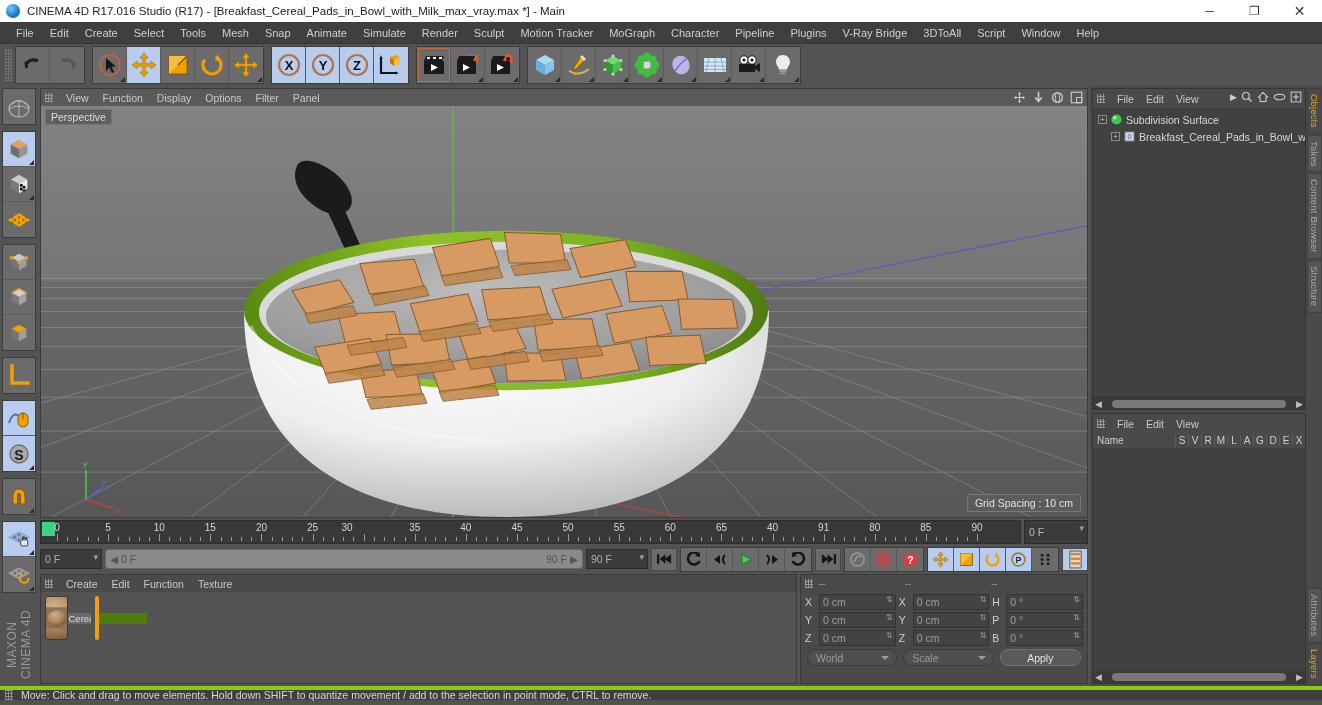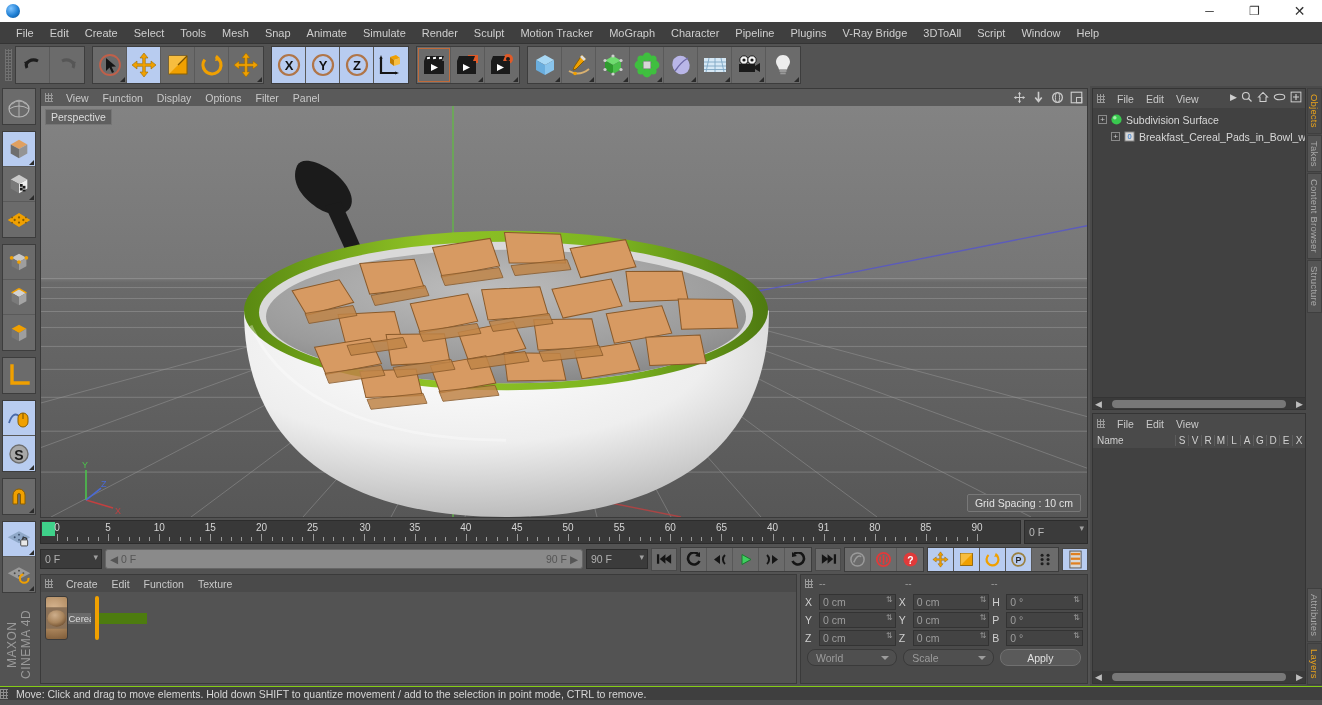--- a/index.html
+++ b/index.html
@@ -125,29 +125,30 @@
   #attrscroll{height:12px;background:#3a3a3a;display:flex;align-items:center;padding:0 2px;}
   #attrscroll .bar{flex:1;height:8px;background:#787878;border-radius:4px;margin:0 10px;}
   #attrscroll .ar{color:#bdbdbd;font-size:9px;}
 
   #vtabs{width:16px;background:#4a4a4a;display:flex;flex-direction:column;align-items:center;padding-top:2px;flex:none;}
   .vtab{writing-mode:vertical-rl;font-size:9.5px;color:#a8a8a8;background:#555;padding:5px 1px;margin-bottom:1px;border:1px solid #3f3f3f;letter-spacing:.2px;}
   .vtab.act{color:#e9a31c;background:#4a4a4a;}
   .vspacer{flex:1;}
 
   
-  #statusbar{height:14px;background:#3f3f3f;display:flex;align-items:center;border-top:1px solid #84cc16;}
+  #statusbar{height:14px;background:#3f3f3f;display:flex;align-items:center;padding-left:5px;border-top:4px solid #84cc16;}
   #statusbar .grip{width:8px;height:10px;background:repeating-linear-gradient(0deg,#8e8e8e 0 1px,transparent 1px 3px),repeating-linear-gradient(90deg,#8e8e8e 0 1px,transparent 1px 3px);margin-right:8px;}
   #statusbar .txt{color:#d6d6d6;font-size:10.5px;white-space:nowrap;}
 </style>
 </head>
 <body>
 
 <div id="titlebar">
   <div class="tb-ico"></div>
+  <div class="tb-text">CINEMA 4D R17.016 Studio (R17) - [Breakfast_Cereal_Pads_in_Bowl_with_Milk_max_vray.max *] - Main</div>
   <div id="winbtns">
     <div>─</div>
     <div>❐</div>
     <div>✕</div>
   </div>
 </div>
 
 <div id="menubar">
   <div id="menu-items" style="display:flex">
       <div class="mi">File</div>
@@ -797,21 +798,21 @@
           <div class="tick" style="left: 905.333px; height: 4px;"></div>
           <div class="tick" style="left: 915.556px; height: 4px;"></div>
           <div class="tick" style="left: 925.778px; height: 4px;"></div>
           <div class="tick" style="left: 936px; height: 7px;"></div>
           <div class="lbl" style="left: 16px;">0</div>
           <div class="lbl" style="left: 67.1111px;">5</div>
           <div class="lbl" style="left: 118.222px;">10</div>
           <div class="lbl" style="left: 169.333px;">15</div>
           <div class="lbl" style="left: 220.444px;">20</div>
           <div class="lbl" style="left: 271.556px;">25</div>
-          <div class="lbl" style="left: 324px;">30</div>
+          <div class="lbl" style="left: 306px;">30</div>
           <div class="lbl" style="left: 373.778px;">35</div>
           <div class="lbl" style="left: 424.889px;">40</div>
           <div class="lbl" style="left: 476px;">45</div>
           <div class="lbl" style="left: 527.111px;">50</div>
           <div class="lbl" style="left: 578.222px;">55</div>
           <div class="lbl" style="left: 629.333px;">60</div>
           <div class="lbl" style="left: 680.444px;">65</div>
           <div class="lbl" style="left: 731.556px;">40</div>
           <div class="lbl" style="left: 782.667px;">91</div>
           <div class="lbl" style="left: 833.778px;">80</div>

